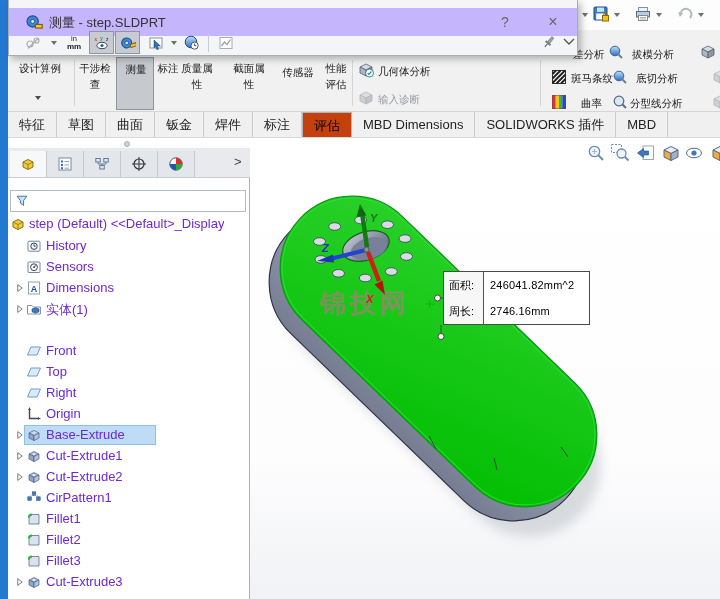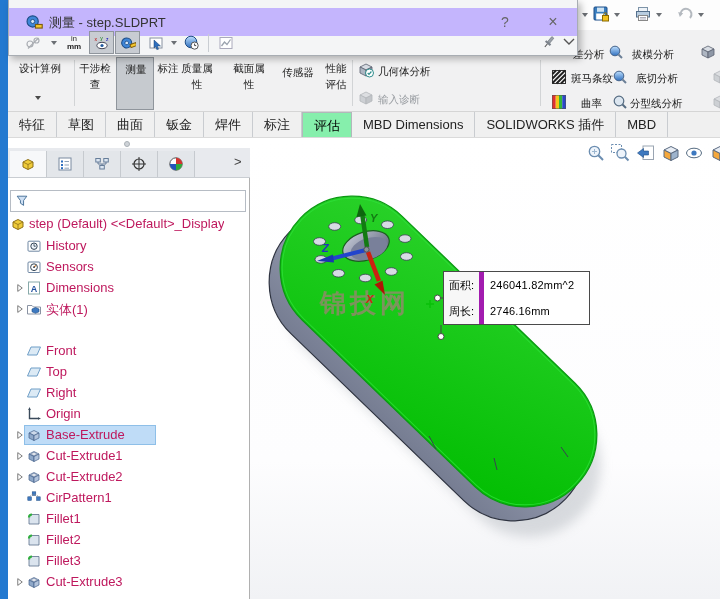--- a/index.html
+++ b/index.html
@@ -12,43 +12,43 @@
   #ribbon{position:absolute;left:8px;top:30px;width:712px;height:82px;background:#f1f1f2;border-bottom:1px solid #d5d5d5}
   .rsep{position:absolute;top:30px;width:1px;height:46px;background:#d2d4d6}
   .rlbl{position:absolute;font-size:10.5px;line-height:16px;color:#1a1a1a;text-align:center;white-space:normal}
   .rlbl.gray{color:#9a9ea3}
   .pressed-box{position:absolute;background:#c6cacf;border:1px solid #8f959c}
   .caret{width:0;height:0;border-left:3px solid transparent;border-right:3px solid transparent;border-top:4px solid #4a4a4a;display:inline-block}
   .caret.lite{border-top-color:#6b6f74}
   
   #tabrow{position:absolute;left:8px;top:112px;width:712px;height:26px;background:#f0f0f0;display:flex;overflow:hidden;border-bottom:1px solid #dadada}
   .tab{height:26px;line-height:25px;padding:0 11px;font-size:13px;color:#222;border-right:1px solid #c9ccd0;white-space:nowrap}
-  .tab.active{background:#86efac;border:1px solid #b3b7bb;border-bottom:none;color:#000}
+  .tab.active{background:#c2410c;border:1px solid #b3b7bb;border-bottom:none;color:#000}
   
   #dlg{position:absolute;left:8px;top:0;width:570px;height:56px;background:#f4f5f6;border:1px solid #a8adb3;border-top:none;box-shadow:3px 3px 7px rgba(0,0,0,.28);z-index:30}
   #dlg .titlebar{position:absolute;left:0;top:8px;width:100%;height:28px;background:#c4b5fd}
   #dlg .title{position:absolute;left:40px;top:6px;font-size:13px;color:#333;white-space:nowrap}
   .dbtn{position:absolute;top:31px;height:23px;display:flex;align-items:center;justify-content:center}
   .dbtn.pressed{background:#c8ccd2;border:1px solid #8f959c}
   .winbtn{position:absolute;top:3px;width:24px;height:22px;text-align:center;line-height:22px;font-size:14px;color:#666}
   
   #panel{position:absolute;left:8px;top:138px;width:242px;height:461px;background:#fff;border-right:1px solid #b0b0b0}
   .ptab{position:absolute;top:10px;width:37px;height:26px;background:#e3e6ea;border-right:1px solid #c6cacf;display:flex;align-items:center;justify-content:center}
   .ptab.active{background:#f7f8fa}
   #ptabbar{position:absolute;left:0;top:0;width:242px;height:36px;background:#e8eaee;border-bottom:1px solid #c9cdd2}
   #filterbox{position:absolute;left:2px;top:42px;width:236px;height:22px;background:#fff;border:1px solid #b6bcc4;display:flex;align-items:center;padding-left:4px}
-  .trow{position:absolute;left:0;width:240px;height:21px;font-size:13px;color:#be185d}
+  .trow{position:absolute;left:0;width:240px;height:21px;font-size:13px;color:#6d28d9}
   .trow .arr{position:absolute;left:6px;top:4px}
   .trow .ticon{position:absolute;left:18px;top:2px}
   .trow .tlabel{position:absolute;left:38px;top:2px;white-space:nowrap}
   .hl{position:absolute;left:16px;top:0;width:132px;height:20px;background:#bfdcf7;border:1px solid #8ebfe8}
   
   #viewport{position:absolute;left:250px;top:138px;width:470px;height:461px;background:linear-gradient(#ffffff 0%,#fdfdfe 70%,#f1f2f5 100%)}
   #callout{position:absolute;left:193px;top:133px;width:147px;height:54px;background:#fff;border:1px solid #4a4a4a;display:grid;grid-template-columns:40px 1fr;font-size:11px;color:#000;z-index:5}
-  #callout .lab{border-right:5px solid #a21caf;background:#f7f7f7;display:flex;align-items:center;padding-left:5px}
+  #callout .lab{border-right:1px solid #a21caf;background:#f7f7f7;display:flex;align-items:center;padding-left:5px}
   #callout .val{display:flex;align-items:center;padding-left:6px;letter-spacing:.2px}
   .hud{position:absolute;top:5px;width:20px;height:20px}
   text{font-family:"Liberation Sans","DejaVu Sans",sans-serif}
 </style>
 </head>
 <body>
 
 <svg width="0" height="0" style="position:absolute">
   <defs>
     <linearGradient id="gface" x1="0" y1="0" x2="1" y2="1">

